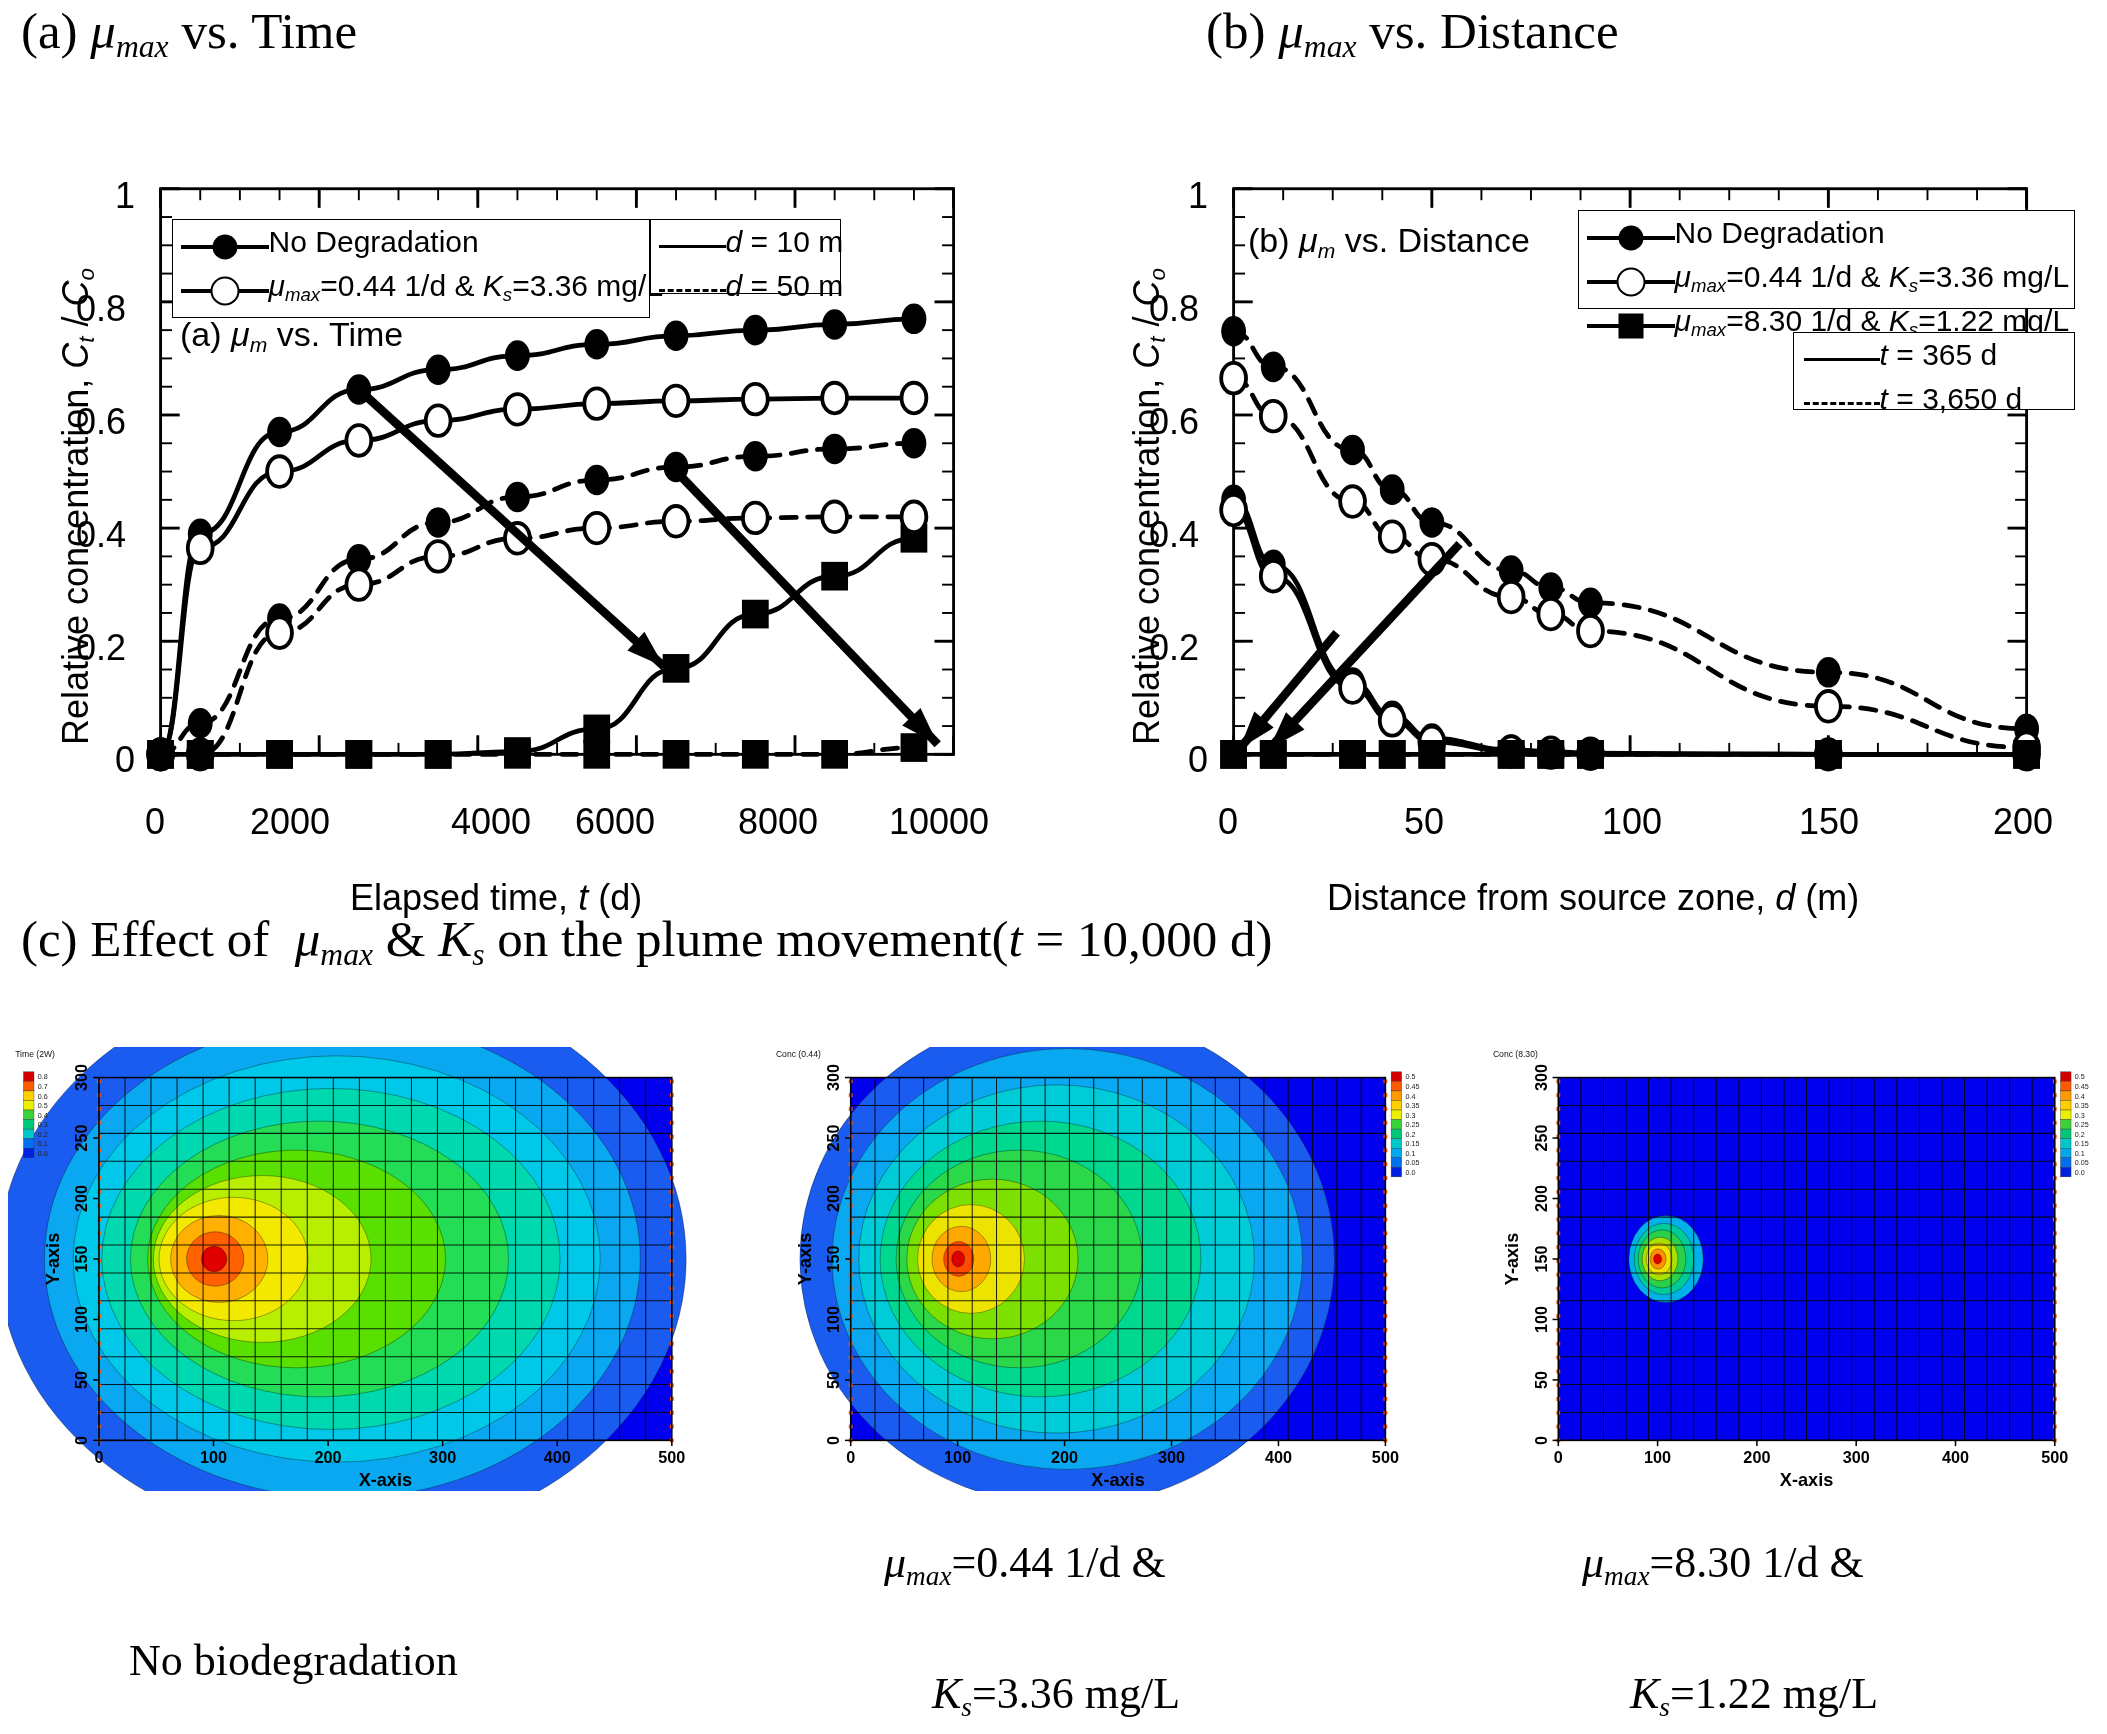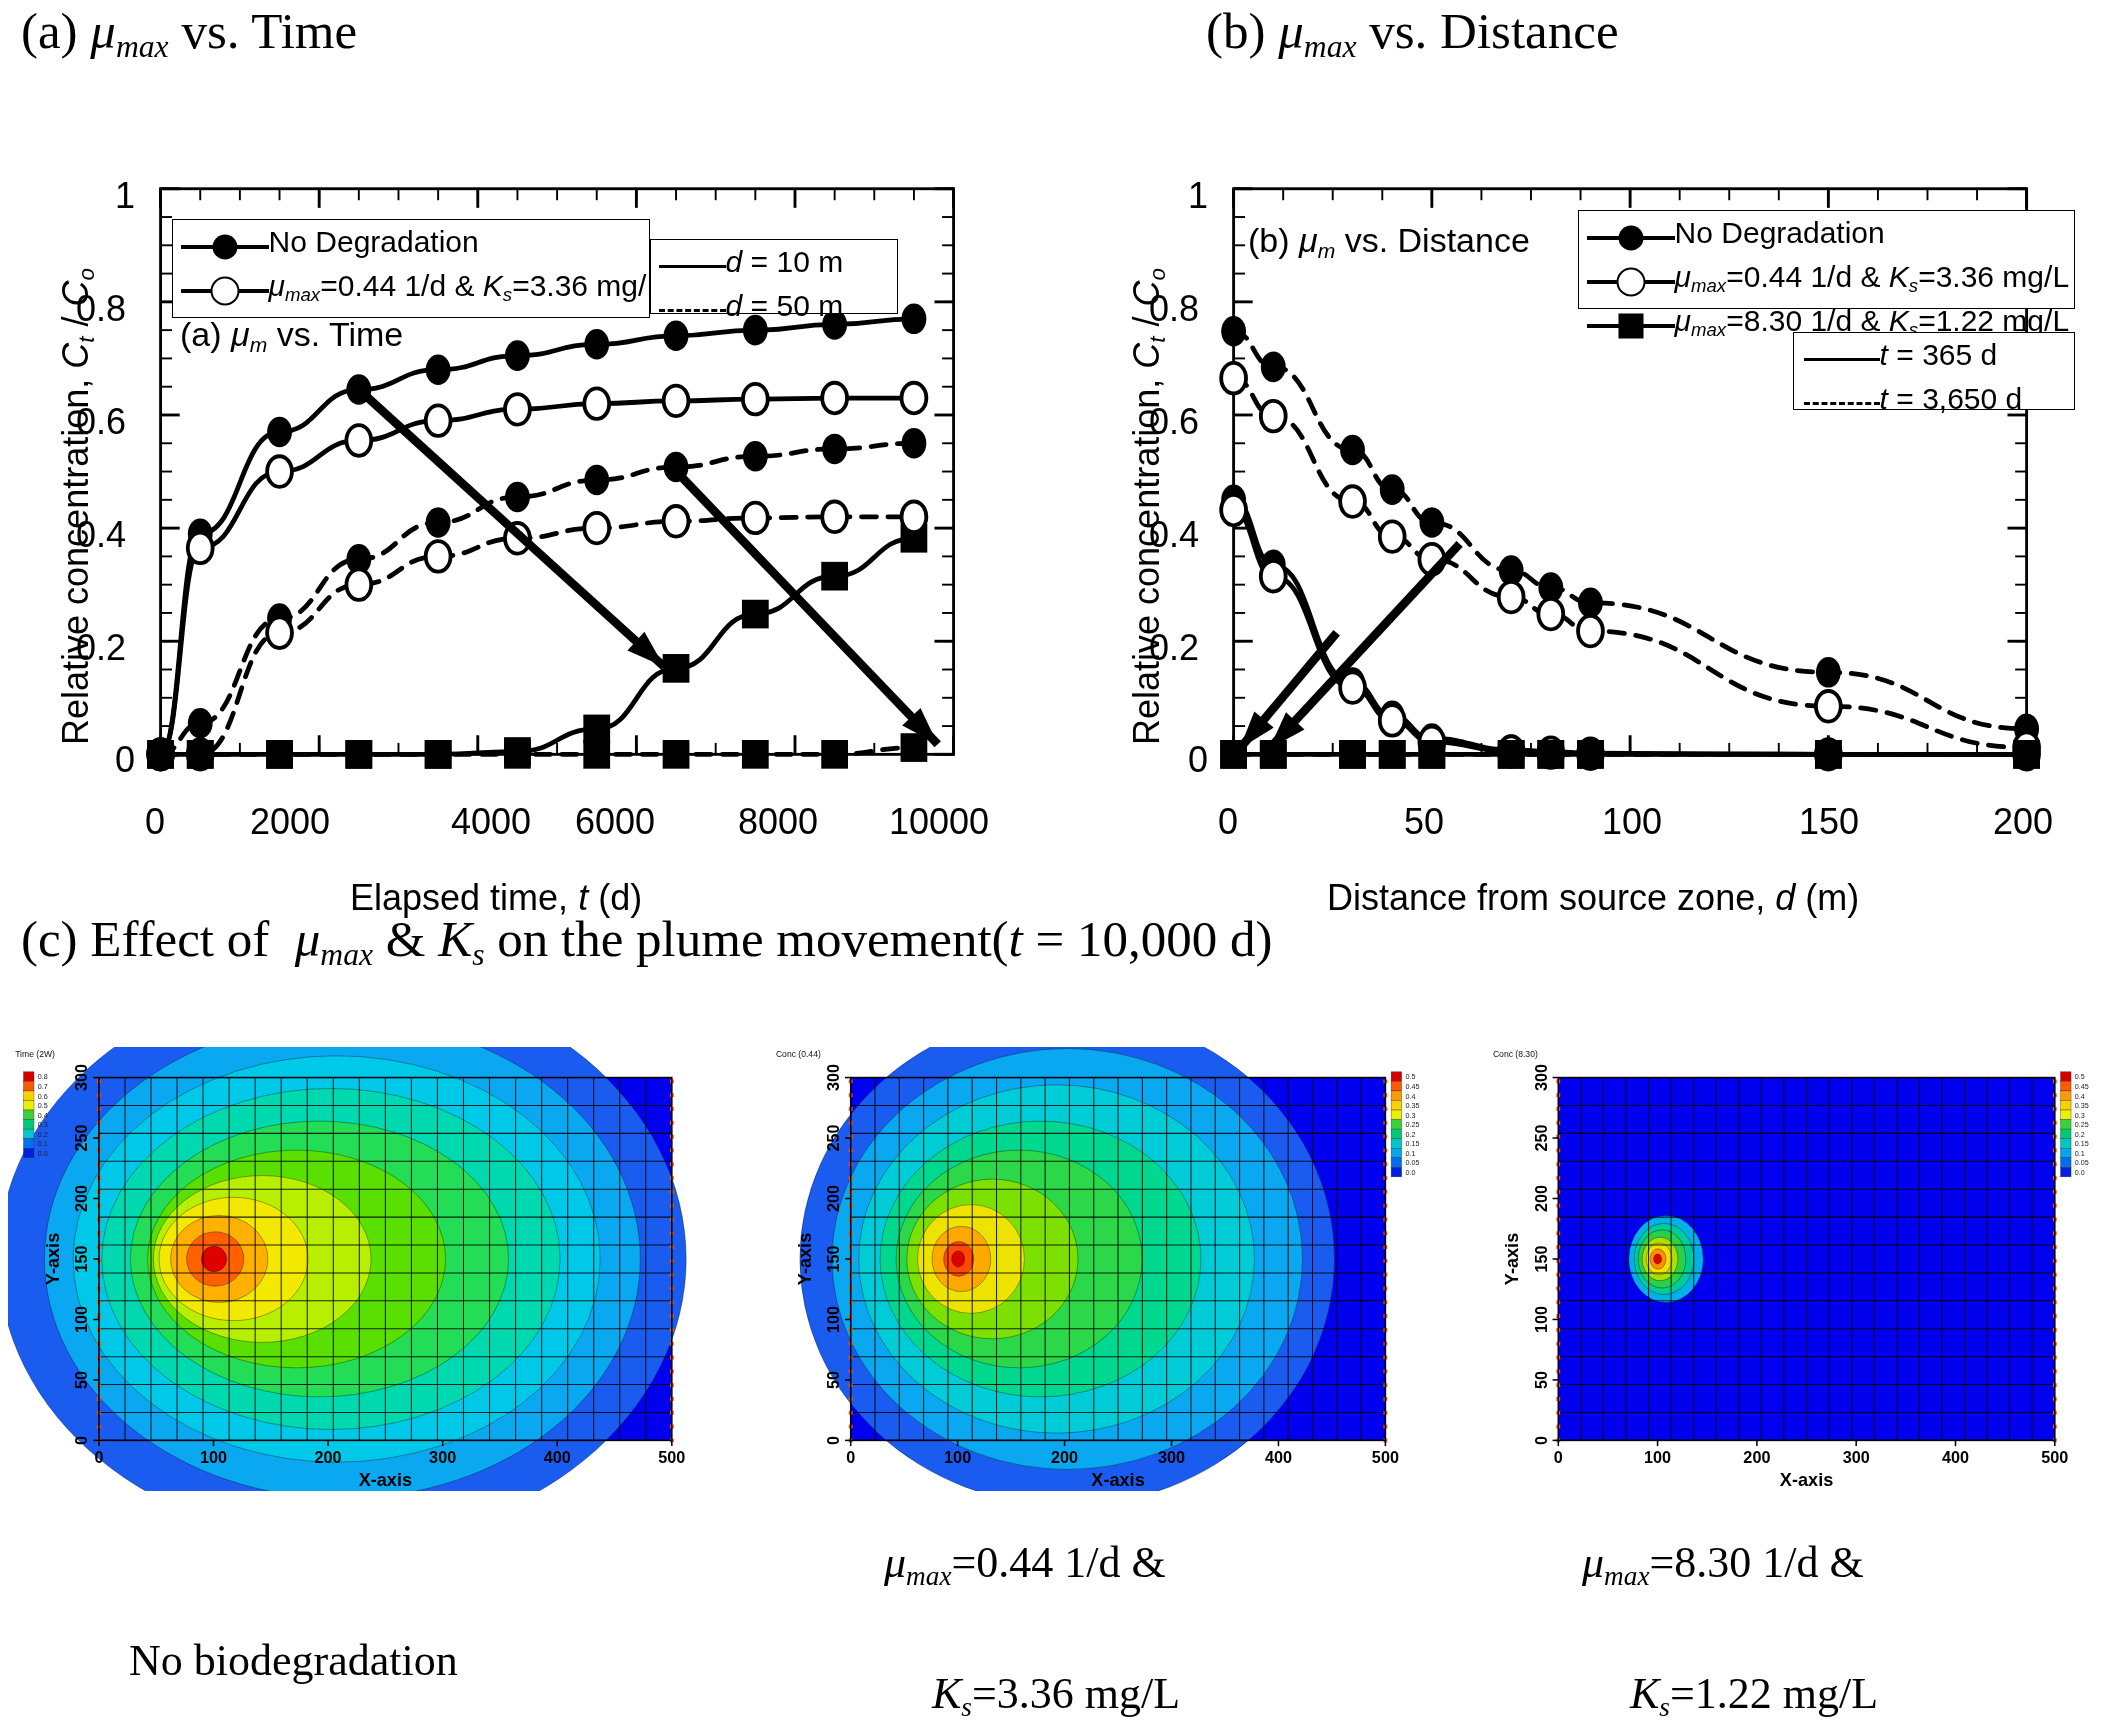--- a/index.html
+++ b/index.html
@@ -269,21 +269,21 @@
     </div>
     <div class="legrow">
       <span class="legsym">
         <span class="bar"></span>
           <span class="mk circ-o"></span>
       </span>
       <span><span class="ital">μ<span class="sub">max</span></span>=0.44 1/d &amp; <span class="ital">K<span class="sub">s</span></span>=3.36 mg/L</span>
     </div>
   </div>
 
-  <div class="legend" style="left:650px;top:143px;width:248px;height:75px;padding:4.8px 7.6px;margin-top:20px;">
+  <div class="legend" style="left:650px;top:143px;width:191px;height:75px;padding:4.8px 7.6px;">
     <div class="legrow">
       <span class="legsym" style="width:67px;flex:0 0 67px;">
         <span class="bar thin"></span>
       </span>
       <span><span class="ital">d</span> = 10 m</span>
     </div>
     <div class="legrow">
       <span class="legsym" style="width:67px;flex:0 0 67px;">
         <span class="bar dash"></span>
       </span>

